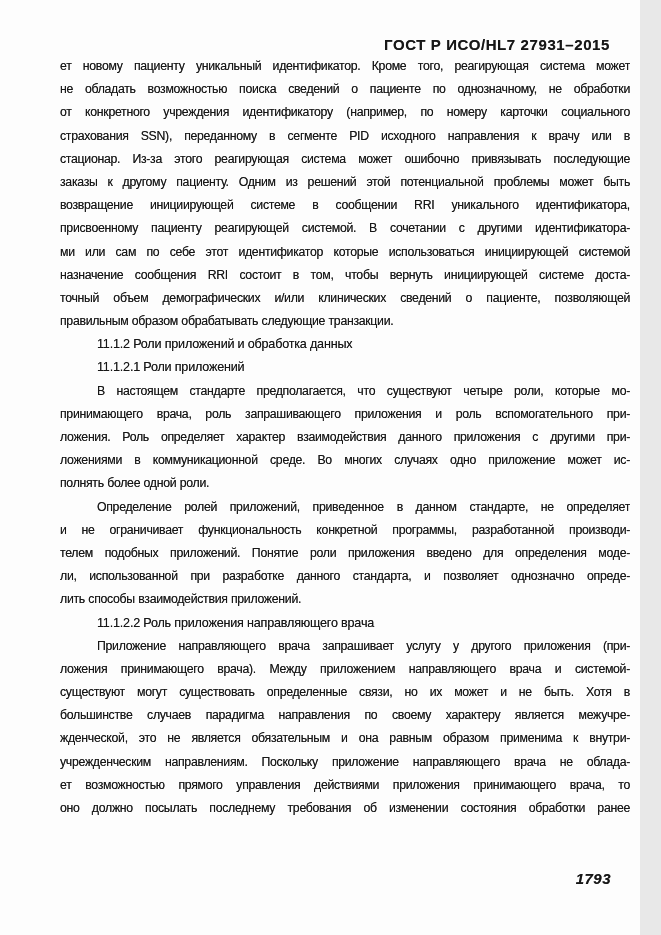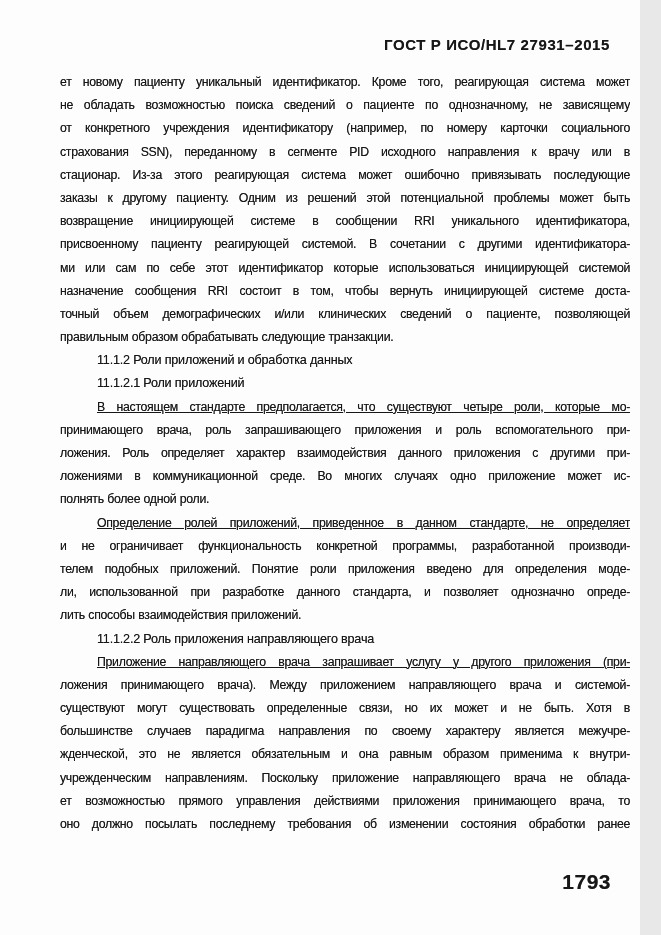--- a/index.html
+++ b/index.html
@@ -24,68 +24,67 @@
     font-size: 15px;
     font-weight: bold;
     letter-spacing: 0.6px;
     white-space: nowrap;
   }
   .doc-body {
     position: absolute;
     top: 55px;
     left: 60px;
     width: 570px;
-    margin-top: 16px;
   }
   .line {
     height: 23.2px;
     line-height: 23.2px;
     font-size: 12.3px;
     letter-spacing: -0.3px;
     word-spacing: 0.3px;
     overflow: hidden;
     white-space: normal;
   }
   .line.just {
     text-align: justify;
     text-align-last: justify;
   }
   .line.indent {
     text-indent: 37px;
-    text-decoration: underline;
   }
   .heading-line {
     height: 23.2px;
     line-height: 23.2px;
     font-size: 12.6px;
     letter-spacing: -0.2px;
     padding-left: 37px;
     overflow: hidden;
   }
   .heading-line.bold {
     font-weight: normal;
   }
   .page-number {
     position: absolute;
     top: 870px;
     right: 29px;
-    font-size: 21px;
+    font-size: 15px;
     font-weight: bold;
     letter-spacing: 0.5px;
+    font-style: italic;
   }
 </style>
 </head>
 <body>
 
 <div class="page">
   <div class="running-header">ГОСТ Р ИСО/HL7 27931–2015</div>
 
   <div class="doc-body" id="doc-body">
       <div class="line just">ет новому пациенту уникальный идентификатор. Кроме того, реагирующая система может</div>
-      <div class="line just">не обладать возможностью поиска сведений о пациенте по однозначному, не зависящему</div>
+      <div class="line just">не обладать возможностью поиска сведений о пациенте по однозначному, не обработки</div>
       <div class="line just">от конкретного учреждения идентификатору (например, по номеру карточки социального</div>
       <div class="line just">страхования SSN), переданному в сегменте PID исходного направления к врачу или в</div>
       <div class="line just">стационар. Из-за этого реагирующая система может ошибочно привязывать последующие</div>
       <div class="line just">заказы к другому пациенту. Одним из решений этой потенциальной проблемы может быть</div>
       <div class="line just">возвращение инициирующей системе в сообщении RRI уникального идентификатора,</div>
       <div class="line just">присвоенному пациенту реагирующей системой. В сочетании с другими идентификатора-</div>
       <div class="line just">ми или сам по себе этот идентификатор которые использоваться инициирующей системой</div>
       <div class="line just">назначение сообщения RRI состоит в том, чтобы вернуть инициирующей системе доста-</div>
       <div class="line just">точный объем демографических и/или клинических сведений о пациенте, позволяющей</div>
       <div class="line">правильным образом обрабатывать следующие транзакции.</div>

